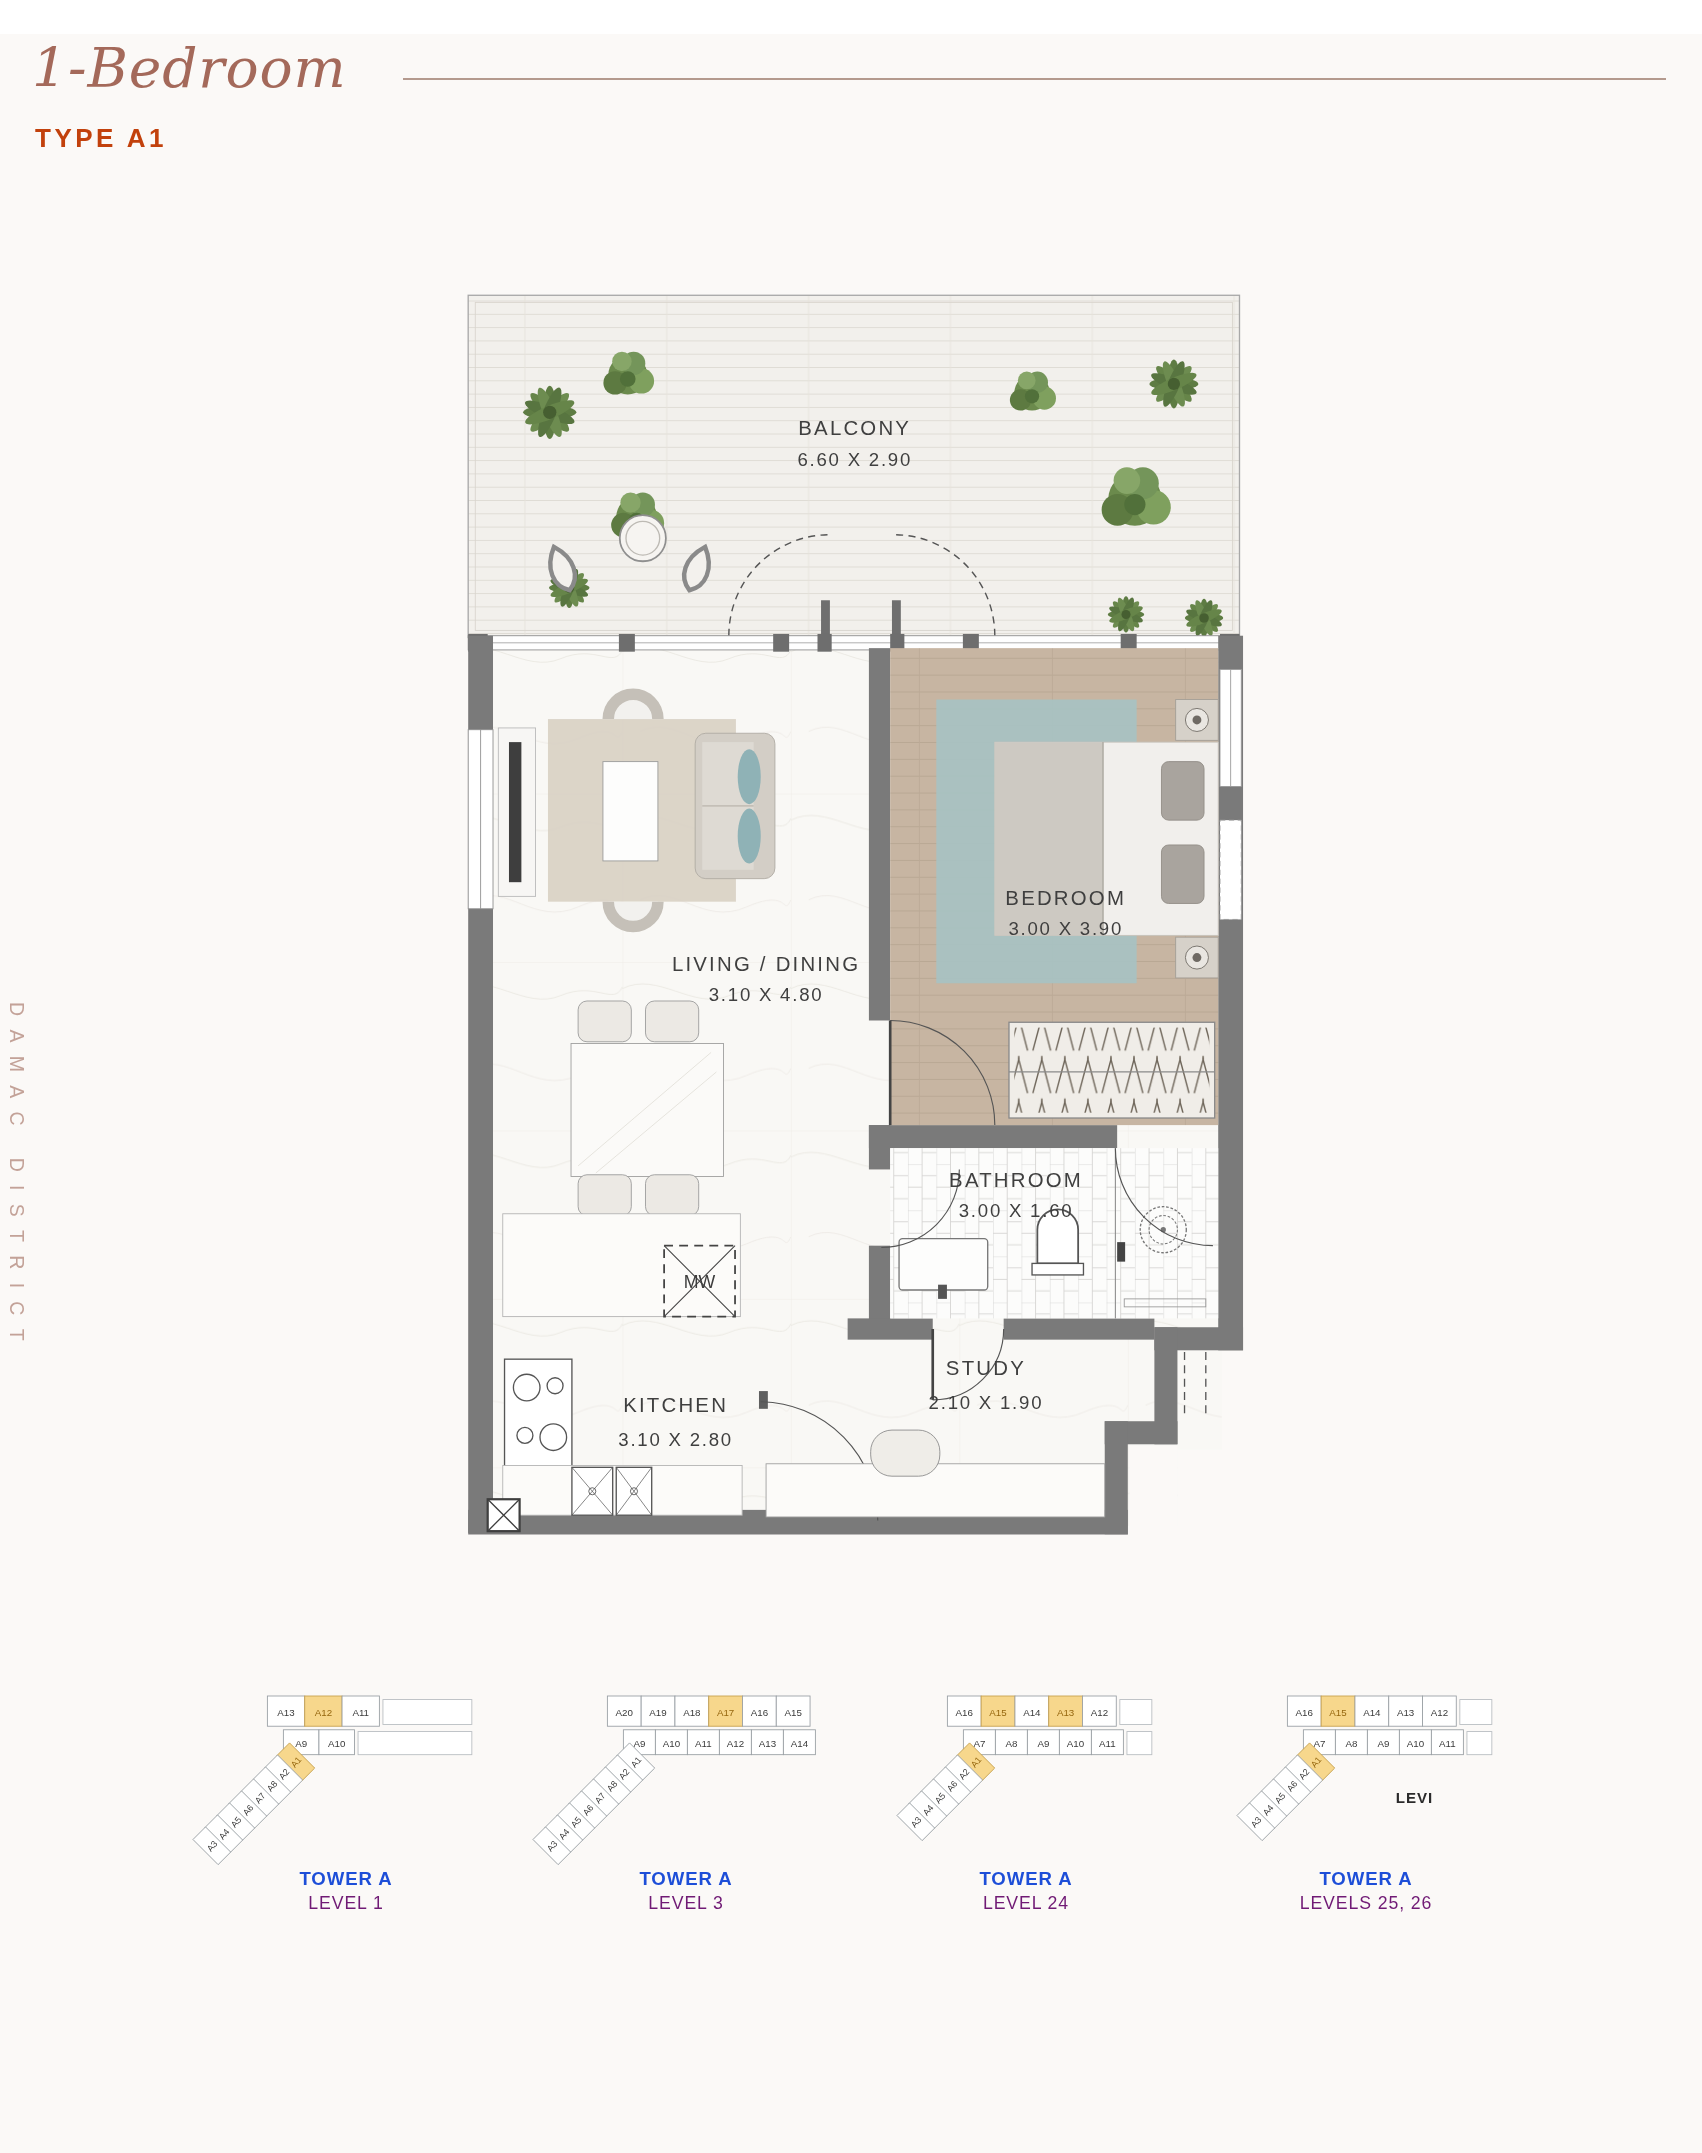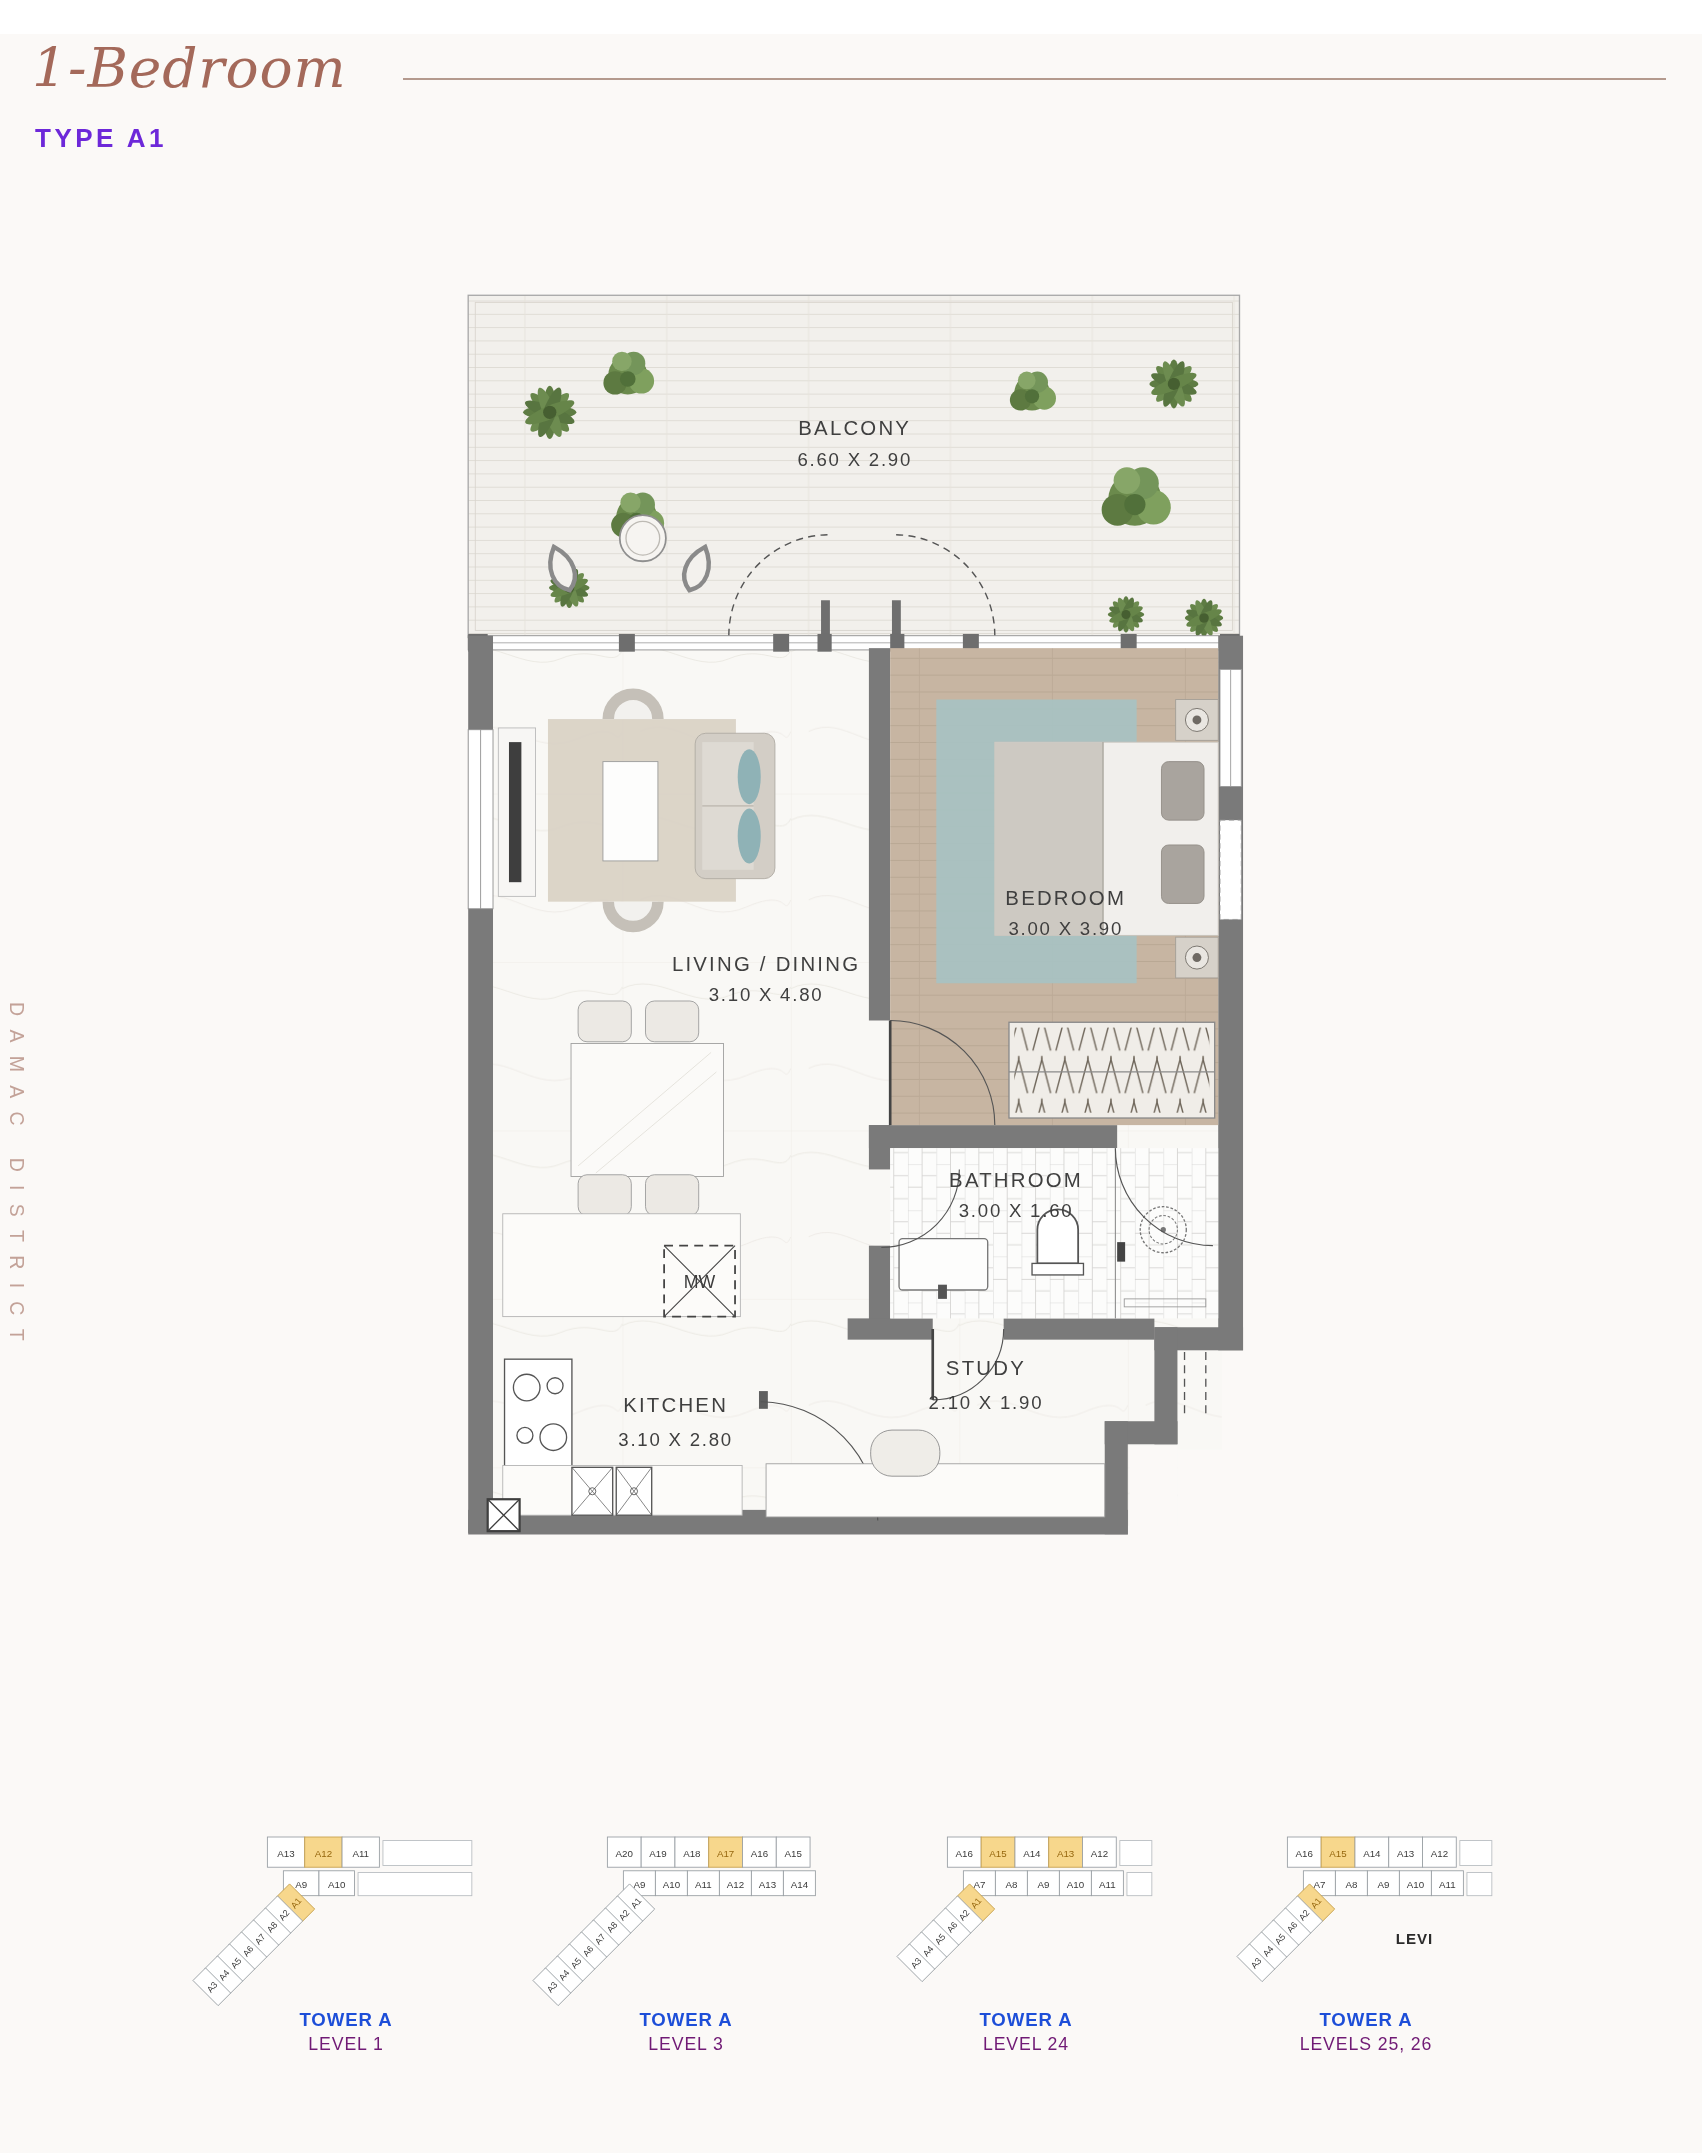--- a/index.html
+++ b/index.html
@@ -11,37 +11,37 @@
     overflow:hidden;
     margin-top:34px;
   }
   .page-title{
     position:absolute;left:32px;top:1.8px;
     font-family:"DejaVu Serif",serif;font-style:italic;
     font-size:55px;color:#a4695a;letter-spacing:0.9px;
   }
   .page-subtitle{
     position:absolute;left:35px;top:89px;
-    font-size:26px;font-weight:bold;color:#6d28d9;letter-spacing:3.5px;
+    font-size:26px;font-weight:bold;color:#c2410c;letter-spacing:3.5px;
   }
   .title-rule{
     position:absolute;left:403px;top:44px;width:1263px;height:1.8px;
     background:#b49a8e;
   }
   .side-text{
     position:absolute;left:5.3px;top:968px;height:567px;
     writing-mode:vertical-rl;
     font-size:19.5px;letter-spacing:13.3px;color:#c3a298;font-weight:500;
   }
   .plan-wrap{position:absolute;left:454px;top:254px;width:812px;height:1295px;}
   .plan-svg{width:805px;height:1293px;display:block;font-family:"Liberation Sans",sans-serif;}
   .room-label{fill:#3f3f3f;font-size:23px;letter-spacing:2.5px;text-anchor:middle;}
   .room-dims{fill:#3f3f3f;font-size:21px;letter-spacing:2px;text-anchor:middle;}
   .keyplans{
-    position:absolute;left:182px;top:1787px;width:1348px;
+    position:absolute;left:182px;top:1646px;width:1348px;
     display:flex;justify-content:space-between;
   }
   .kp{width:328px;text-align:center;}
   .kp svg{width:293px;height:184px;overflow:visible;display:block;margin:0 auto;font-family:"Liberation Sans",sans-serif;}
   .kp-tower{font-size:18.6px;font-weight:bold;color:#1d4ed8;letter-spacing:0.9px;margin-top:3.5px;}
   .kp-level{font-size:17.7px;color:#701a75;letter-spacing:0.9px;margin-top:3.5px;}
 </style>
 </head>
 <body>
 

